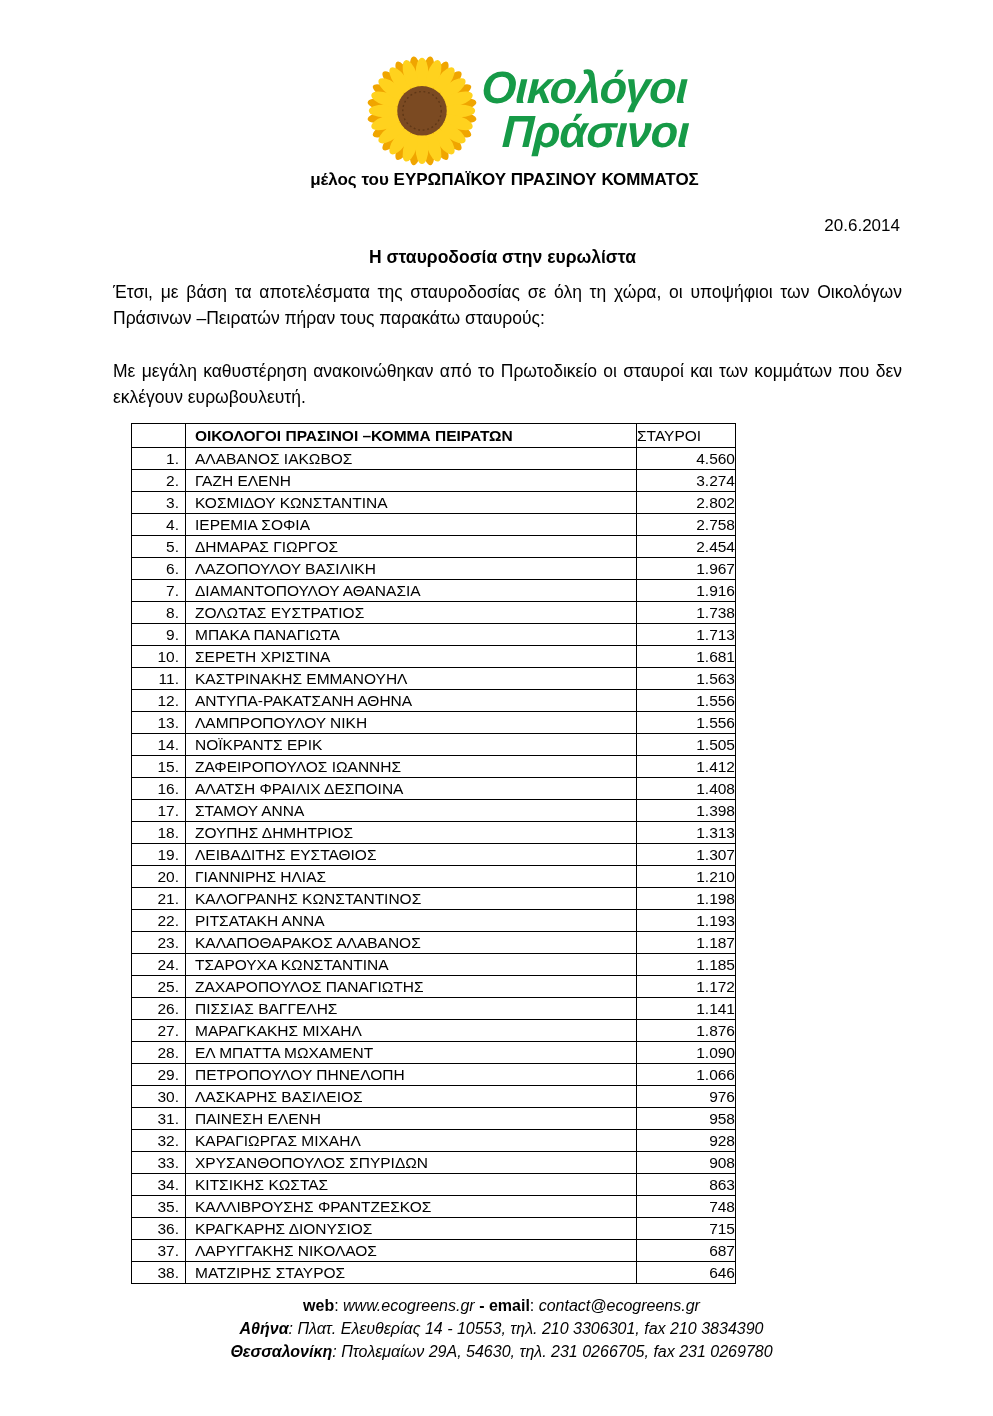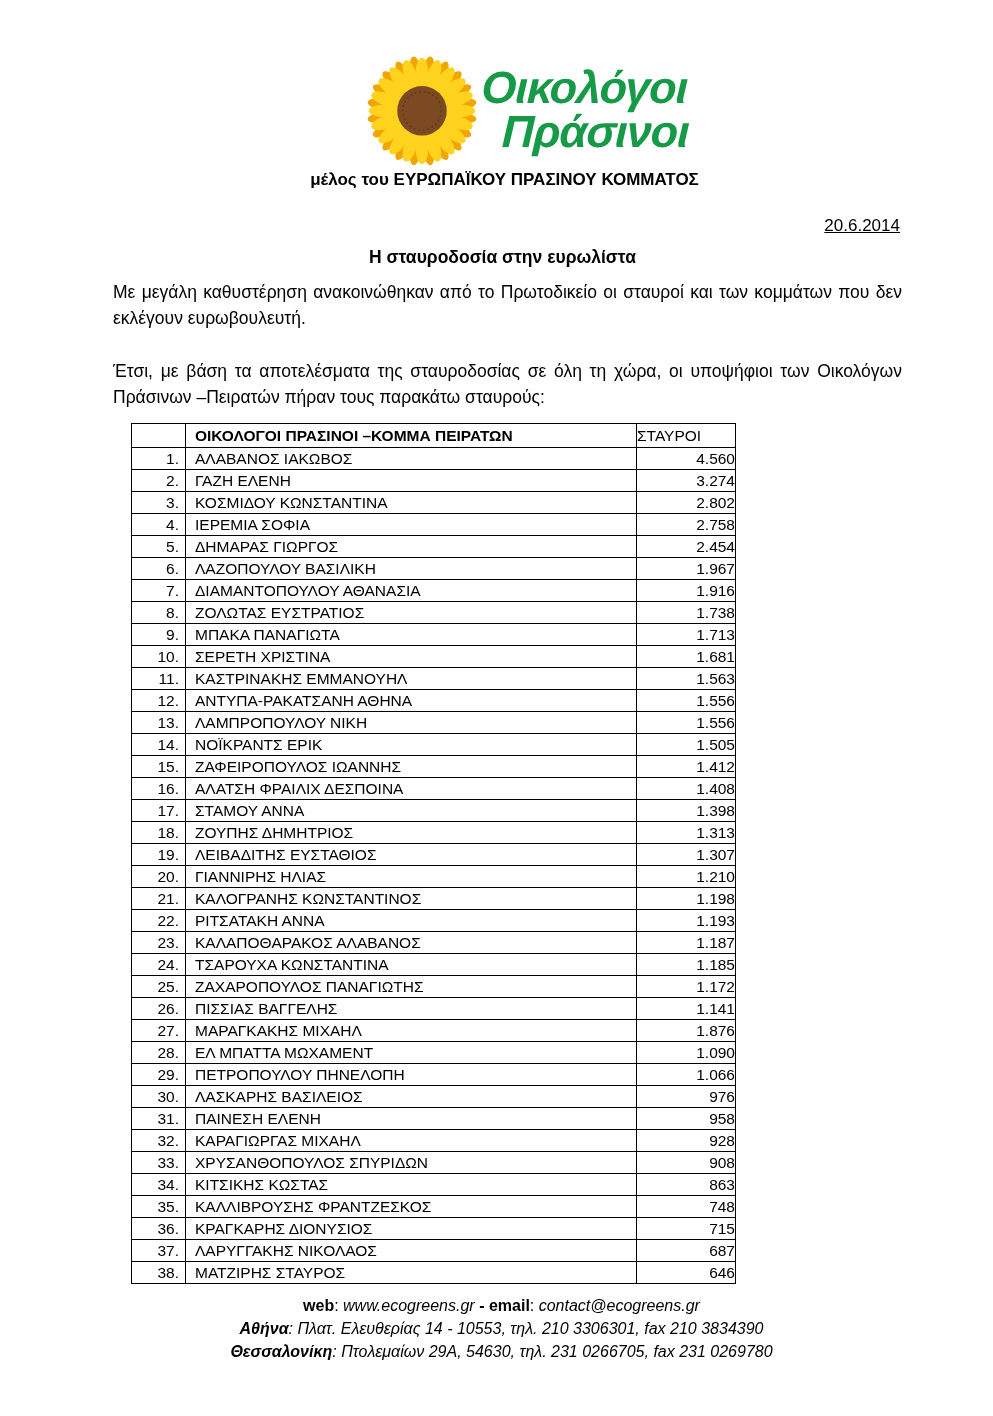--- a/index.html
+++ b/index.html
@@ -40,21 +40,20 @@
   .logo-subtitle{
     position:absolute;top:170px;left:0;width:100%;
     text-align:center;
     font-weight:bold;font-size:17px;
     padding-left:16px;
   }
   
   .doc-date{
     position:absolute;top:216px;right:93px;
     font-size:17px;
-    text-decoration:underline;
   }
   .doc-heading{
     position:absolute;top:247px;left:104px;width:797px;
     text-align:center;font-weight:bold;font-size:17.5px;
   }
   .doc-paragraphs{
     position:absolute;top:279px;left:113px;width:789px;
     font-size:17.5px;line-height:26px;text-align:justify;
   }
   .doc-paragraphs p{margin-bottom:27px;}
@@ -142,22 +141,22 @@
     <div class="logo-text">
       <div class="l1">Οικολόγοι</div>
       <div class="l2">Πράσινοι</div>
     </div>
   </div>
   <div class="logo-subtitle">μέλος του ΕΥΡΩΠΑΪΚΟΥ ΠΡΑΣΙΝΟΥ ΚΟΜΜΑΤΟΣ</div>
 
   <div class="doc-date">20.6.2014</div>
   <div class="doc-heading">Η σταυροδοσία στην ευρωλίστα</div>
   <div class="doc-paragraphs">
+    <p>Έτσι, με βάση τα αποτελέσματα της σταυροδοσίας σε όλη τη χώρα, οι υποψήφιοι των Οικολόγων Πράσινων –Πειρατών πήραν τους παρακάτω σταυρούς:</p>
     <p>Με μεγάλη καθυστέρηση ανακοινώθηκαν από το Πρωτοδικείο οι σταυροί και των κομμάτων που δεν εκλέγουν ευρωβουλευτή.</p>
-    <p>Έτσι, με βάση τα αποτελέσματα της σταυροδοσίας σε όλη τη χώρα, οι υποψήφιοι των Οικολόγων Πράσινων –Πειρατών πήραν τους παρακάτω σταυρούς:</p>
   </div>
 
   <table class="results-table">
     <thead>
       <tr>
         <th class="col-rank"></th>
         <th class="col-name">ΟΙΚΟΛΟΓΟΙ ΠΡΑΣΙΝΟΙ –ΚΟΜΜΑ ΠΕΙΡΑΤΩΝ</th>
         <th class="col-votes">ΣΤΑΥΡΟΙ</th>
       </tr>
     </thead>

